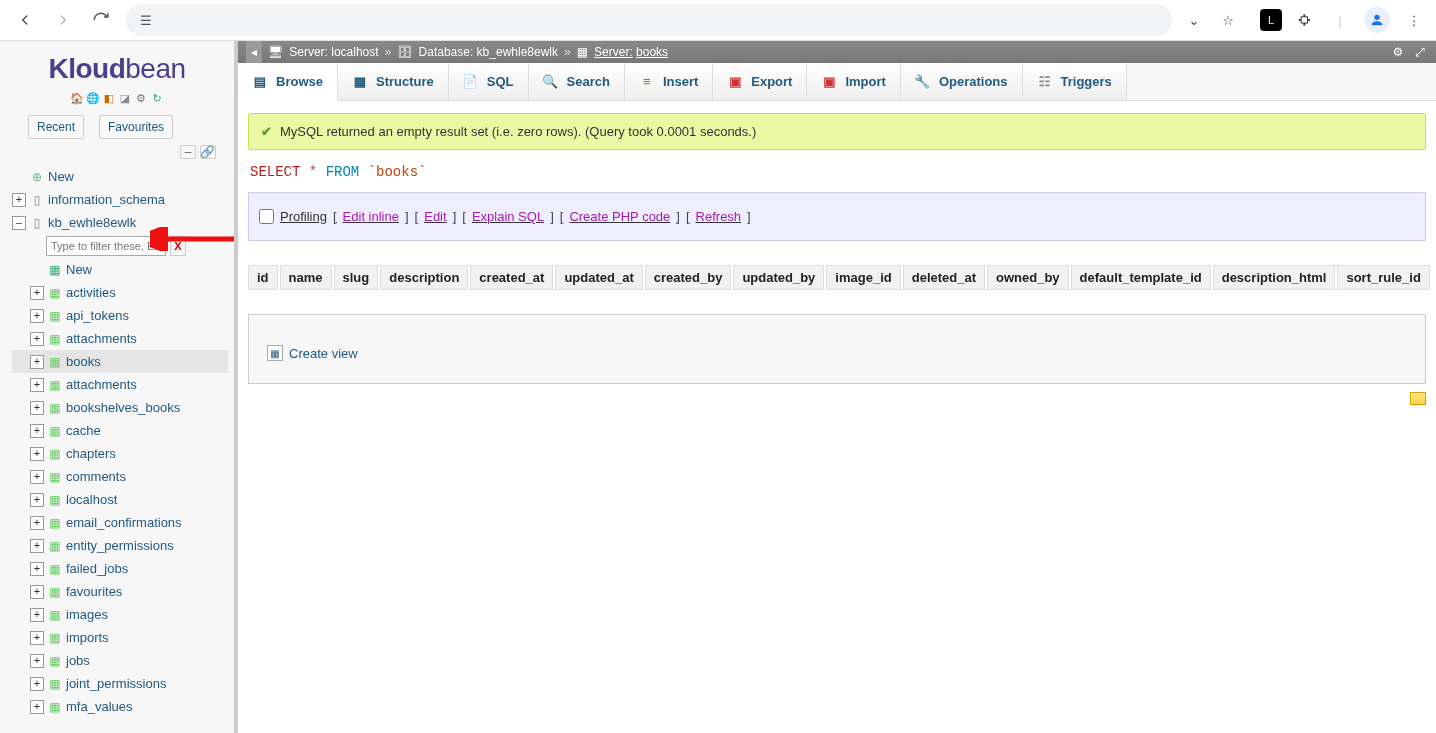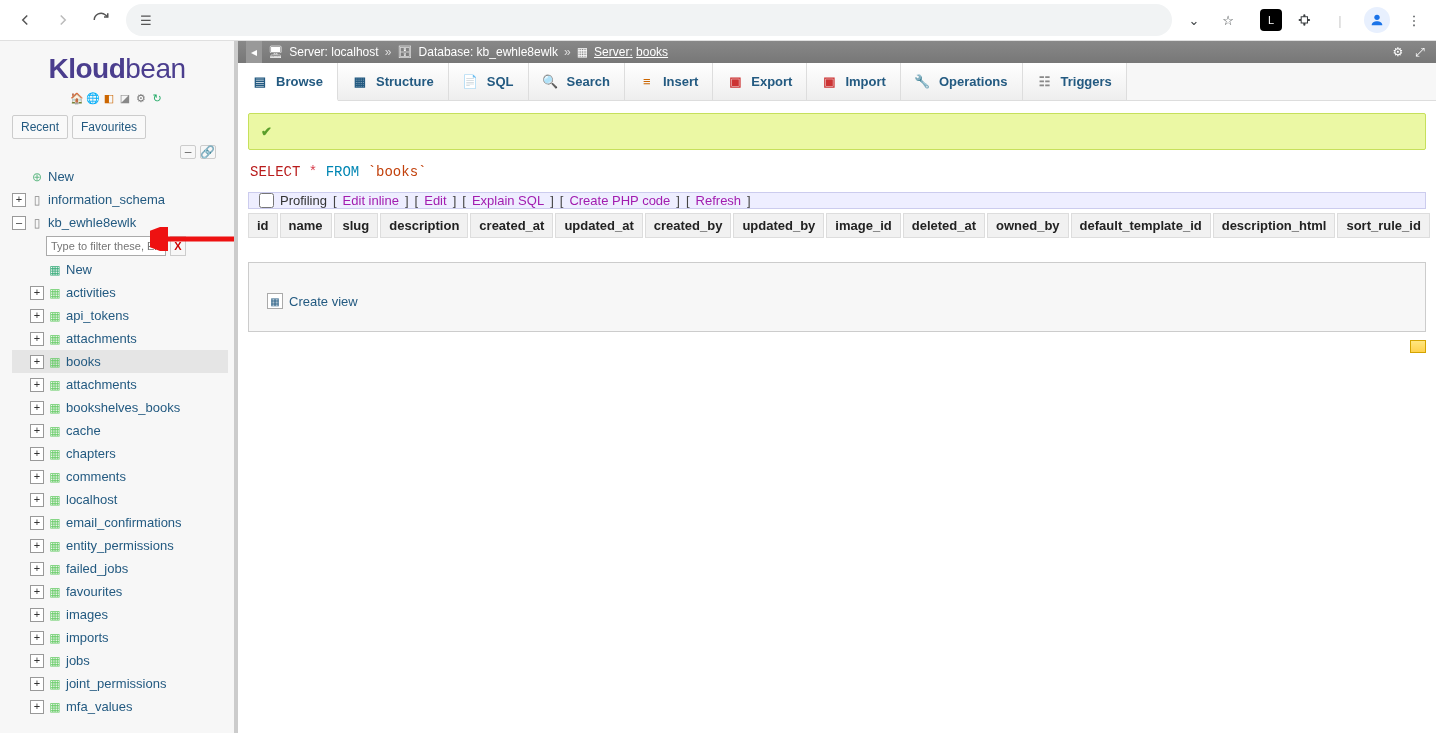--- a/index.html
+++ b/index.html
@@ -22,21 +22,21 @@
 .app { display:flex; height:calc(733px - 41px); }
 .sidebar { width:238px; background:#f7f7f7; border-right:4px solid #ccc; position:relative; overflow:hidden; }
 .main { flex:1; display:flex; flex-direction:column; overflow:hidden; }
 
 
 .logo-wrap { text-align:center; padding:12px 0 4px; }
 .logo { font-family: "Segoe UI", Arial, sans-serif; font-size:28px; font-weight:600; color:#4b3e8e; letter-spacing:-0.5px;text-align:center; }
 .logo .light { font-weight:400; }
 .mini-icons { display:flex; justify-content:center; gap:2px; padding:2px 0 6px; }
 .mini-icons span { width:14px; height:14px; font-size:11px; display:inline-flex; align-items:center; justify-content:center; }
-.left-tabs { display:flex; gap:4px; padding:4px 12px; }
+.left-tabs { display:flex; gap:15px; padding:4px 28px; }
 .left-tabs button { background:#f9f9f9; border:1px solid #ccc; color:#235a81; font-size:12px; padding:4px 8px; border-radius:2px; cursor:pointer; }
 .chain-row { display:flex; justify-content:flex-end; gap:4px; padding:2px 18px 6px 0; }
 .chain-row span { width:16px;height:14px; font-size:12px; color:#666; display:inline-flex;align-items:center;justify-content:center; border:1px solid #ccc; border-radius:2px; }
 
 
 .tree { padding:0 6px 8px 12px; font-size:13px; color:#235a81; }
 .tree-row { display:flex; align-items:center; height:23px; gap:3px; cursor:pointer; }
 .tree-row .exp { width:14px;height:14px;border:1px solid #999;background:#fff;display:inline-flex;align-items:center;justify-content:center;font-size:11px;line-height:1;color:#333; }
 .tree-row .exp.dash::before{content:"–";}
 .tree-row .exp.plus::before{content:"+";}
@@ -71,27 +71,27 @@
 
 .content { padding:12px 10px; overflow:auto; }
 .msg-success { background:#ebf8a4; border:1px solid #c6e05c; padding:10px 12px; color:#333; display:flex; align-items:center; gap:8px; border-radius:2px; }
 .msg-success .chk { color:#5a9e2b; font-weight:700; }
 .sql-box { margin-top:10px; font-family: "Consolas","Courier New",monospace; font-size:14px; color:#333; padding:4px 2px 10px; }
 .sql-box .kw-select { color:#b91c1c; }
 .sql-box .kw-star { color:#d73a49; }
 .sql-box .kw-from { color:#0086b3; }
 .sql-box .str { color:#c2410c; }
 
-.links-row { background:#eef; border:1px solid #cce; padding:0 10px; display:flex; align-items:center; gap:6px; font-size:13px; color:#333; margin-top:2px;}
+.links-row { background:#eef; border:1px solid #cce; padding:16px 10px; display:flex; align-items:center; gap:6px; font-size:13px; color:#333; margin-top:2px;text-decoration:underline;}
 .links-row input[type=checkbox]{ width:15px;height:15px; }
 .links-row a { color:#a21caf; text-decoration:none; }
 .links-row .br { color:#444; }
 
 .cols-row { display:flex; gap:2px; margin-top:4px; flex-wrap:nowrap; font-weight:700; font-size:13px; }
-.cols-row span { background:#f1f1f1; border:1px solid #ddd; padding:4px 8px; white-space:nowrap; }
+.cols-row span { background:#f1f1f1; border:1px solid #ddd; padding:4px 8px; white-space:nowrap;margin-top:20px; }
 
 .qops-wrap { margin-top:24px; border:1px solid #ccc; position:relative; padding:30px 18px 22px; background:#f7f7f7;}
 .qops-wrap .legend { position:absolute; top:-12px; left:8px; background:#fff; border:1px solid #ccc; padding:4px 10px; font-weight:700; color:#333; box-shadow:0 1px 2px rgba(0,0,0,.1); }
 .qops-wrap .action { display:flex; align-items:center; gap:6px; color:#235a81; font-size:13px; }
 .qops-wrap .action .aicon { width:16px;height:16px;border:1px solid #aaa;display:inline-flex;align-items:center;justify-content:center;font-size:10px;background:#fff;}
 
 .bottom-flag { float:right; margin-top:8px; width:16px;height:13px;background:linear-gradient(#ffe680,#ffd24d);border:1px solid #d4a400; }
 
 </style>
 </head>
@@ -345,20 +345,21 @@
         </div>
       <div class="pma-tab">
           <span class="ticon" style="color:#888;">☷</span>
           <span>Triggers</span>
         </div>
     </div>
 
     <div class="content">
       <div class="msg-success">
         <span class="chk">✔</span>
+        <span>MySQL returned an empty result set (i.e. zero rows). (Query took 0.0001 seconds.)</span>
       </div>
 
       <div class="sql-box">
         <span class="kw-select">SELECT</span>
         <span class="kw-star">*</span>
         <span class="kw-from">FROM</span>
         <span class="str">`books`</span>
       </div>
 
       <div class="links-row">

